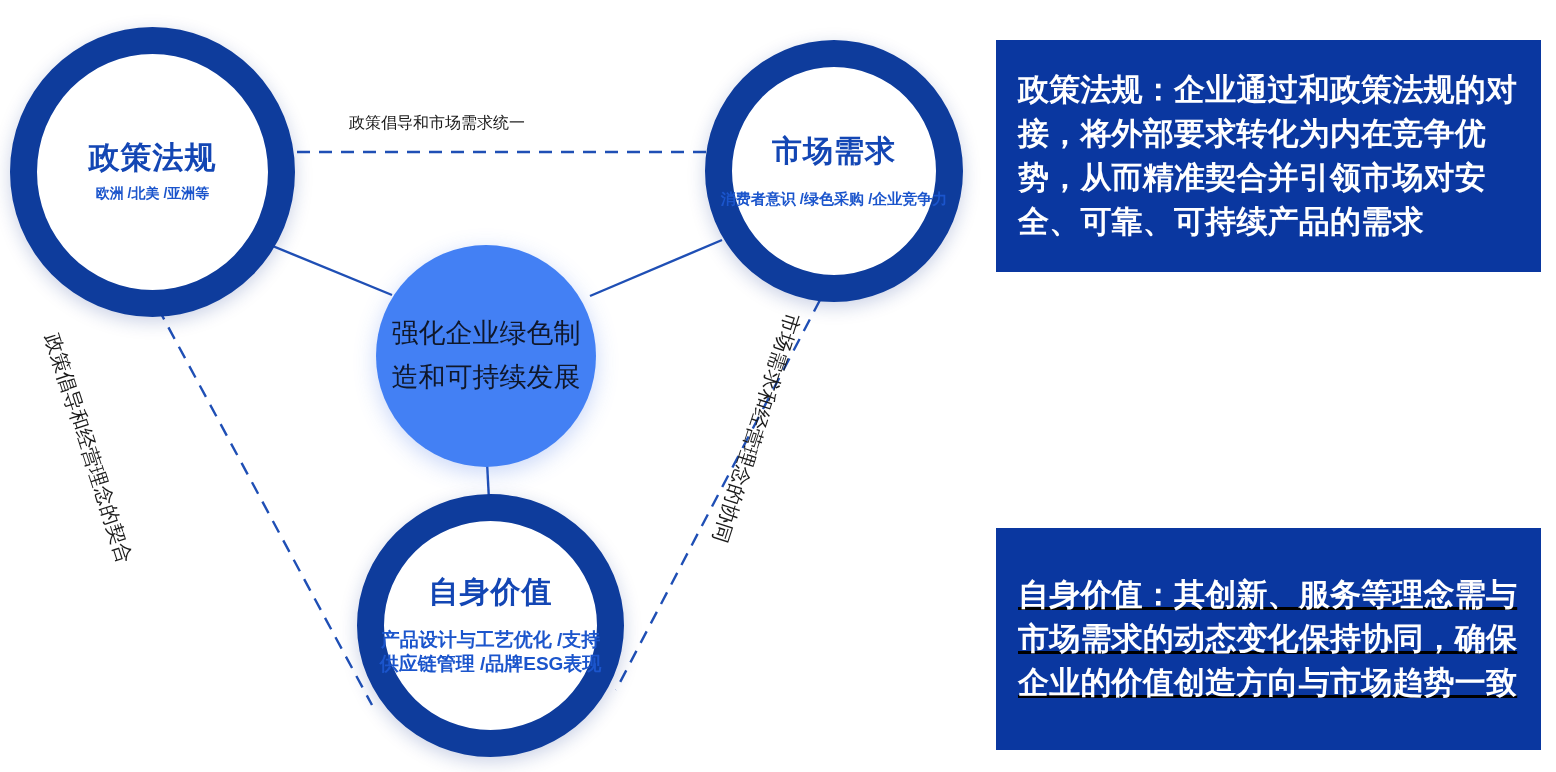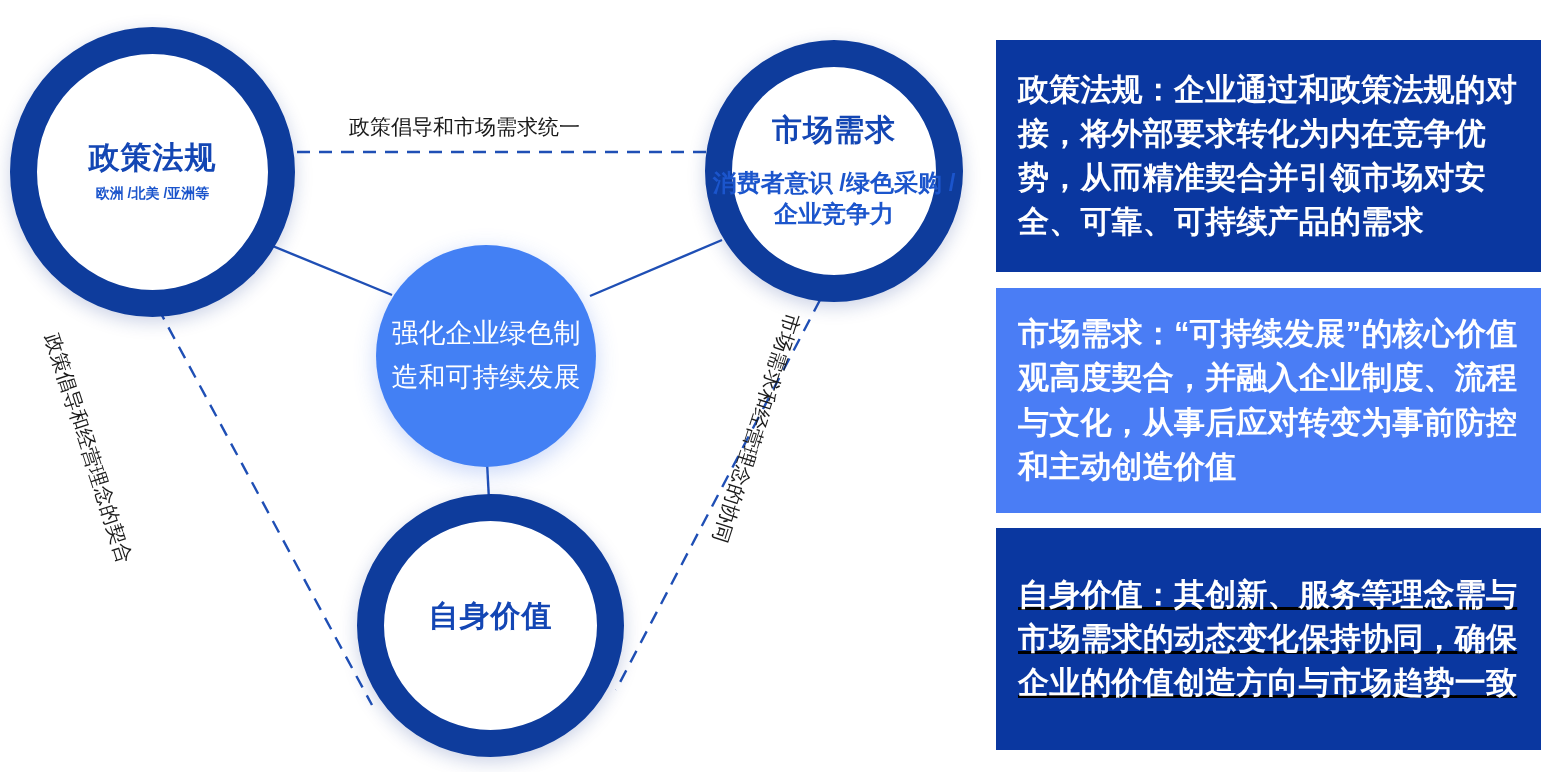--- a/index.html
+++ b/index.html
@@ -42,43 +42,43 @@
   }
 
   
   #node-policy{left:10px;top:27px;width:285px;height:290px;}
   #node-policy .title{font-size:31px;margin-bottom:10px;}
   #node-policy .sub{font-size:14px;}
 
   
   #node-market{left:705px;top:40px;width:258px;height:262px;}
   #node-market .title{font-size:30px;margin-bottom:22px;}
-  #node-market .sub{font-size:24px;width:252px;text-align:center;}
+  #node-market .sub{font-size:15px;width:252px;text-align:center;}
 
   
   #node-self{left:357px;top:494px;width:267px;height:263px;}
   #node-self .title{font-size:30px;margin-bottom:20px;}
   #node-self .sub{font-size:19px;width:232px;}
 
   
   #node-center{
     left:376px;top:245px;width:220px;height:222px;
     background:#4380F4;
     box-shadow:0 6px 22px rgba(60,110,230,.28);
   }
   #node-center .ctext{
-    color:#ffffff;font-size:27px;font-weight:400;
+    color:#0f172a;font-size:27px;font-weight:400;
     line-height:1.62;width:200px;text-align:center;
   }
 
   
   .edge-label{
     position:absolute;
     color:#1a1a1a;
-    font-size:21px;
+    font-size:16px;
     white-space:nowrap;
     font-weight:400;
   }
   #label-top{left:349px;top:113px;}
   #label-left{
     left:64px;top:330px;
     transform-origin:0 0;
     transform:rotate(72deg);
     font-size:20px;
   }
@@ -134,36 +134,34 @@
       <div class="sub">欧洲 /北美 /亚洲等</div>
     </div>
 
     <div class="node ring" id="node-market">
       <div class="title">市场需求</div>
       <div class="sub">消费者意识 /绿色采购 /企业竞争力</div>
     </div>
 
     <div class="node ring" id="node-self">
       <div class="title">自身价值</div>
+      <div class="sub">产品设计与工艺优化 /支持供应链管理 /品牌ESG表现</div>
     </div>
 
     <div class="node" id="node-center">
       <div class="ctext">强化企业绿色制造和可持续发展</div>
     </div>
 
     <div class="edge-label" id="label-top">政策倡导和市场需求统一</div>
     <div class="edge-label" id="label-left">政策倡导和经营理念的契合</div>
     <div class="edge-label" id="label-right">市场需求和经营理念的协同</div>
   </div>
 
   <div id="panel">
     <div class="pbox" id="pbox-1">
       <p>政策法规：企业通过和政策法规的对接，将外部要求转化为内在竞争优势，从而精准契合并引领市场对安全、可靠、可持续产品的需求</p>
     </div>
-    <div class="pbox" id="pbox-2">
-      <p>市场需求：“可持续发展”的核心价值观高度契合，并融入企业制度、流程与文化，从事后应对转变为事前防控和主动创造价值</p>
-    </div>
     <div class="pbox" id="pbox-3">
       <p>自身价值：其创新、服务等理念需与市场需求的动态变化保持协同，确保企业的价值创造方向与市场趋势一致</p>
     </div>
   </div>
 
 </div>
 
 </body></html>

